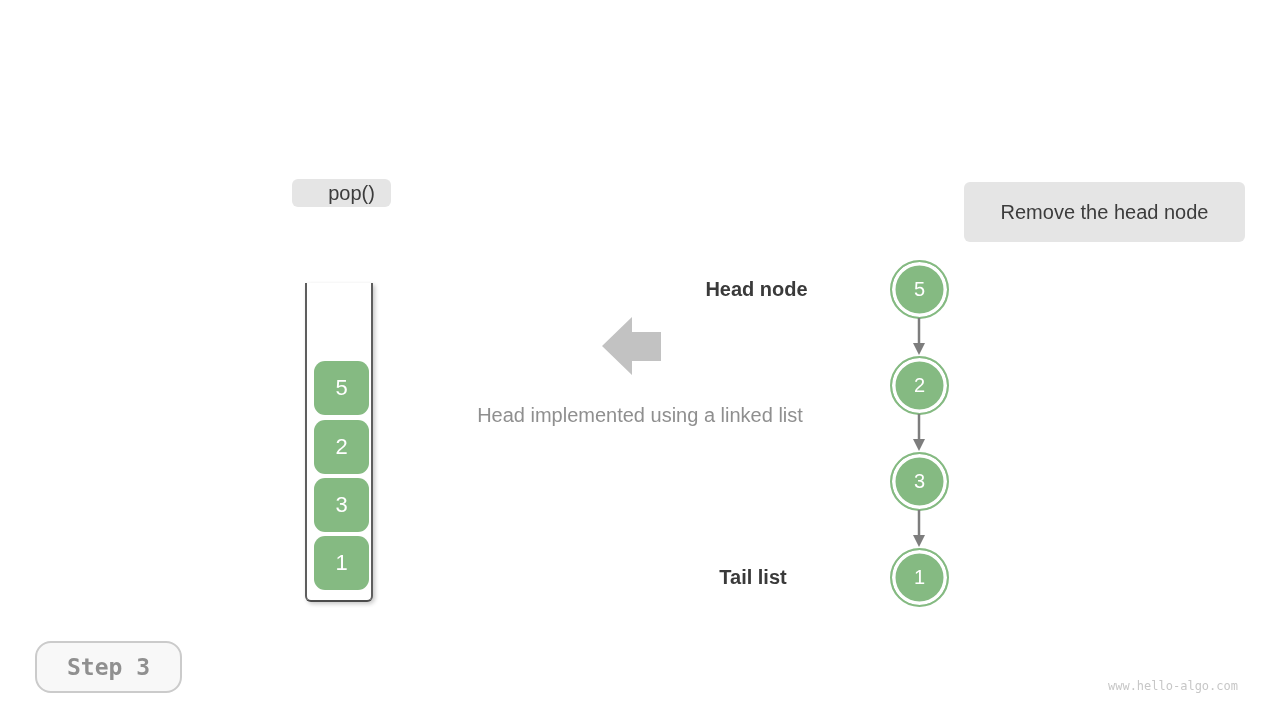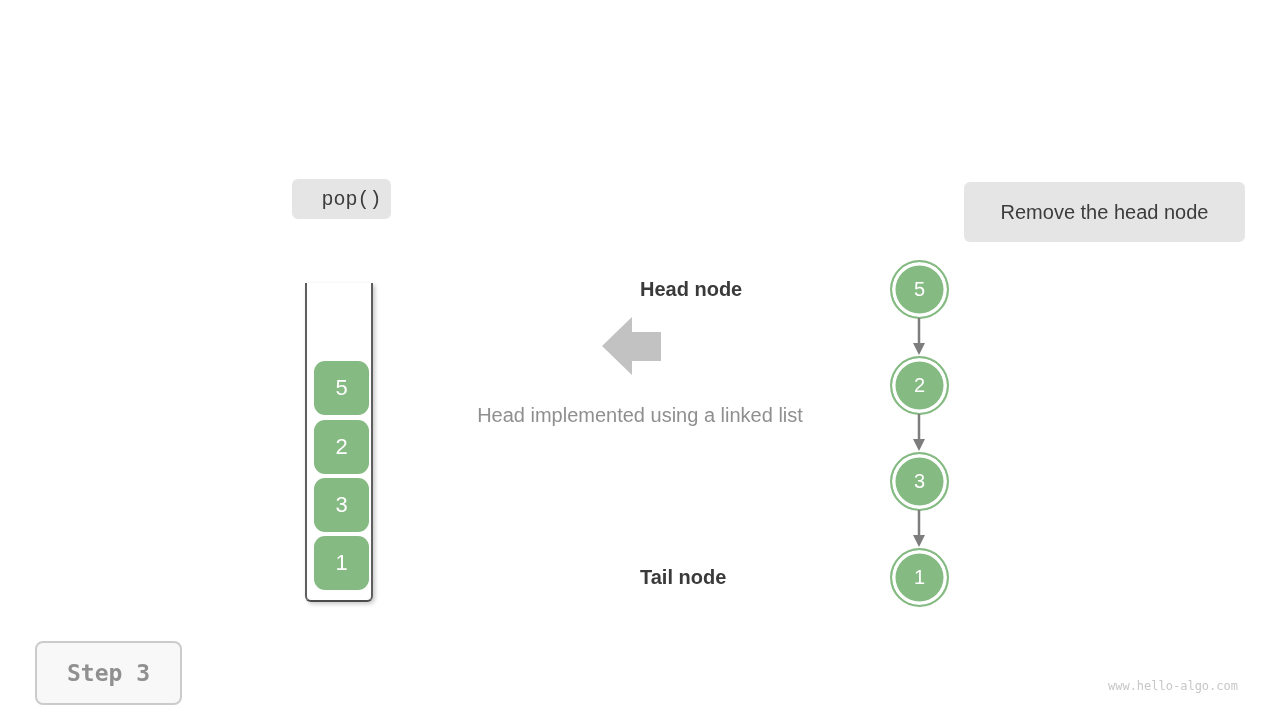--- a/index.html
+++ b/index.html
@@ -11,22 +11,22 @@
   
   .pill {
     background: #e5e5e5;
     border-radius: 6px;
     display: flex;
     align-items: center;
     justify-content: center;
     color: #3c3c3c;
   }
   .pill-op {
-    left: 292px; top: 179px; width: 99px; height: 40px;
-    font-family: Liberation Mono, monospace;
+    left: 292px; top: 179px; width: 99px; height: 28px;
+    font-family: Liberation Sans, sans-serif;
     font-size: 20px;
     padding-left: 20px;
   }
   .pill-desc {
     left: 964px; top: 182px; width: 281px; height: 60px;
     font-size: 20px;
   }
 
   
   .stack-container {
@@ -71,35 +71,35 @@
     color: #ffffff; font-size: 20px;
   }
   .ll-node.n0 { top: 260px; }
   .ll-node.n1 { top: 356px; }
   .ll-node.n2 { top: 452px; }
   .ll-node.n3 { top: 548px; }
 
   .node-label {
     position: absolute;
     left: 640px; width: 233px;
-    text-align: left;
+    text-align: center;
     font-size: 20px; font-weight: bold; color: #3a3a3a;
     line-height: 24px;
   }
   .node-label.head { top: 277px; }
   .node-label.tail { top: 565px; width: 226px; }
 
   .connectors-svg { left: 905px; top: 283px; }
 
   
   .step-badge {
-    left: 35px; top: 641px; width: 147px; height: 64px;
+    left: 35px; top: 641px; width: 147px; height: 52px;
     background: #f8f8f8;
     border: 2px solid #cbcbcb;
-    border-radius: 8px;
+    border-radius: 16px;
     display: flex; align-items: center; justify-content: center;
     font-family: "DejaVu Sans Mono", monospace;
     font-weight: bold;
     font-size: 23px; color: #909090;
   }
 
   
   .watermark {
     left: 998px; top: 679px; width: 240px;
     text-align: right;
@@ -125,21 +125,21 @@
   <div class="stack-item i3">1</div>
 </div>
 
 <svg class="abs big-arrow-svg" width="64" height="62" viewBox="0 0 64 62">
   <polygon points="2,31 32,2 32,17 61,17 61,46 32,46 32,60" fill="#c2c2c2"></polygon>
 </svg>
 
 <div class="abs caption">Head implemented using a linked list</div>
 
 <div class="node-label head">Head node</div>
-<div class="node-label tail">Tail node</div>
+<div class="node-label tail">Tail list</div>
 
 <div class="ll-node n0">5</div>
 <div class="ll-node n1">2</div>
 <div class="ll-node n2">3</div>
 <div class="ll-node n3">1</div>
 
 <svg class="abs connectors-svg" width="28" height="290" viewBox="0 0 28 290">
   <g stroke="#7d7d7d" stroke-width="2.5" fill="#7d7d7d">
     <line x1="14" y1="35" x2="14" y2="62"></line>
     <polygon points="14,72 8,60 20,60" stroke="none"></polygon>

